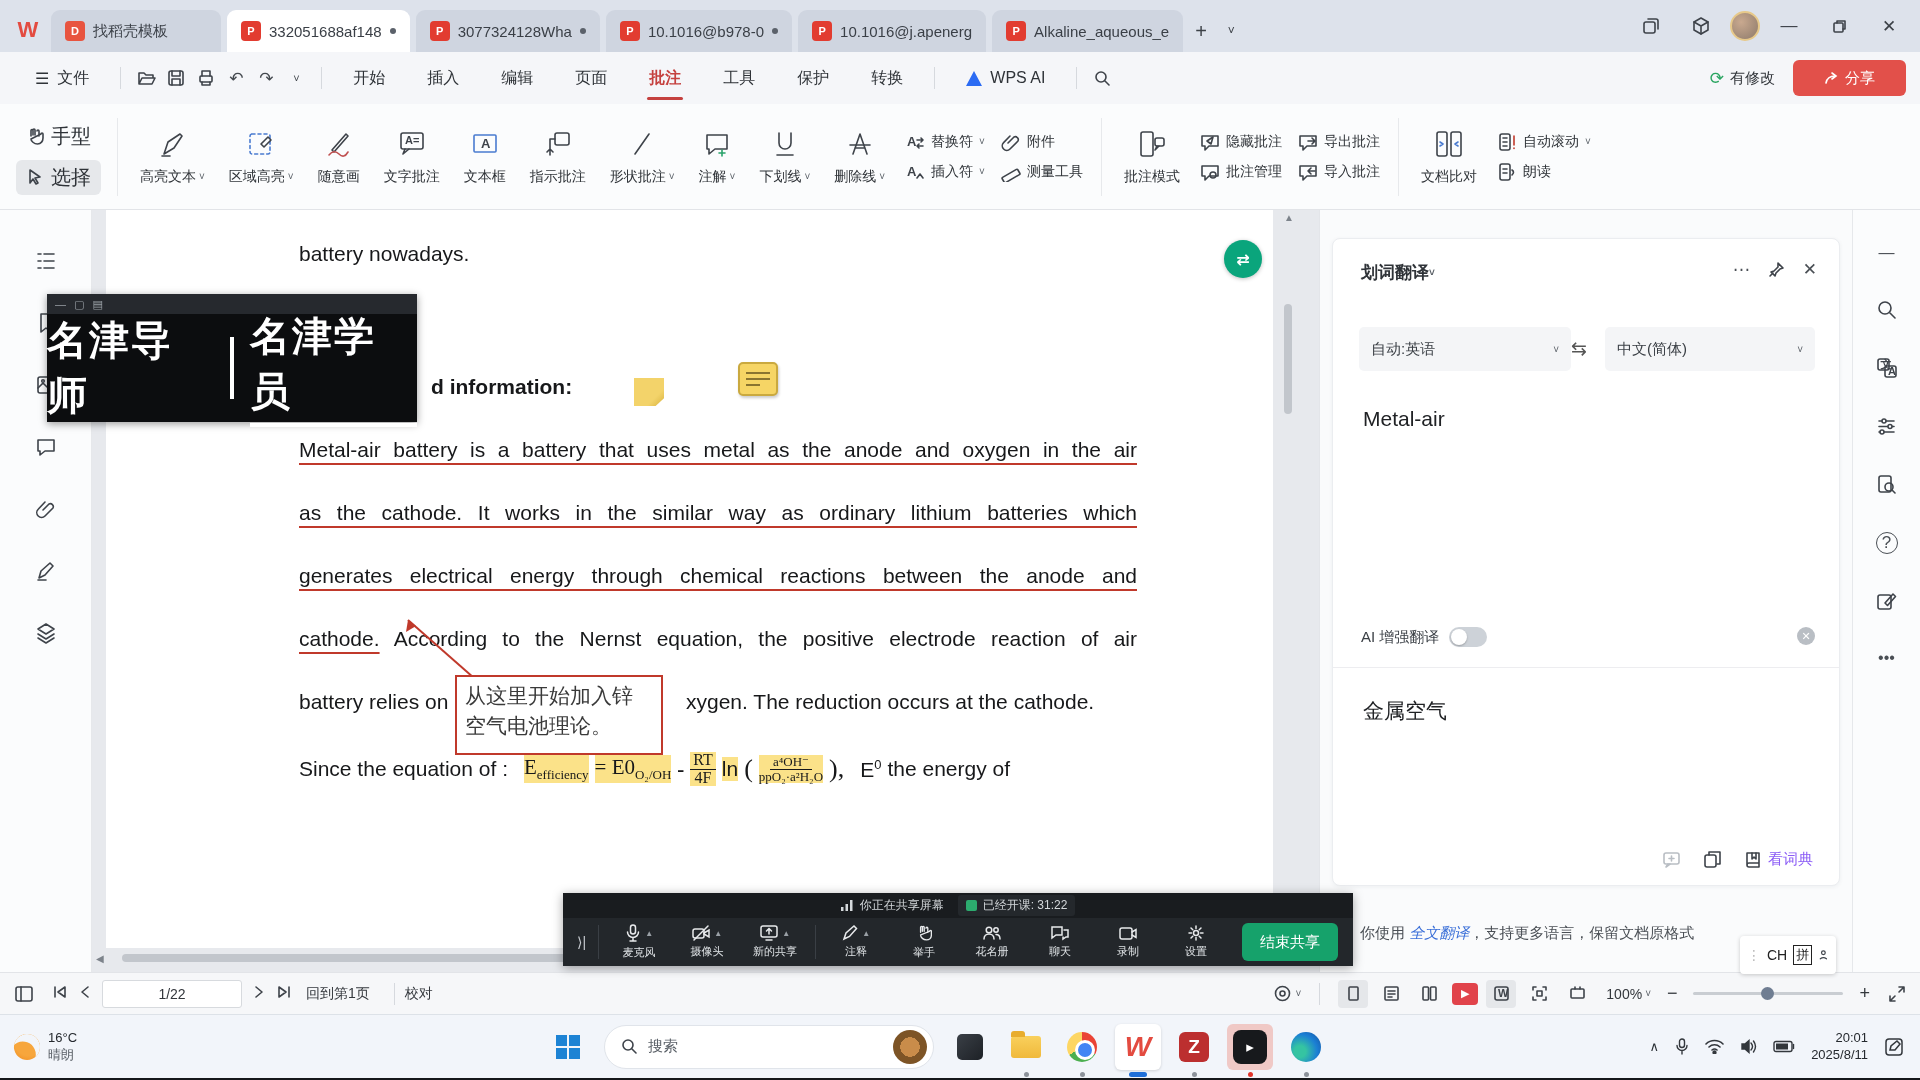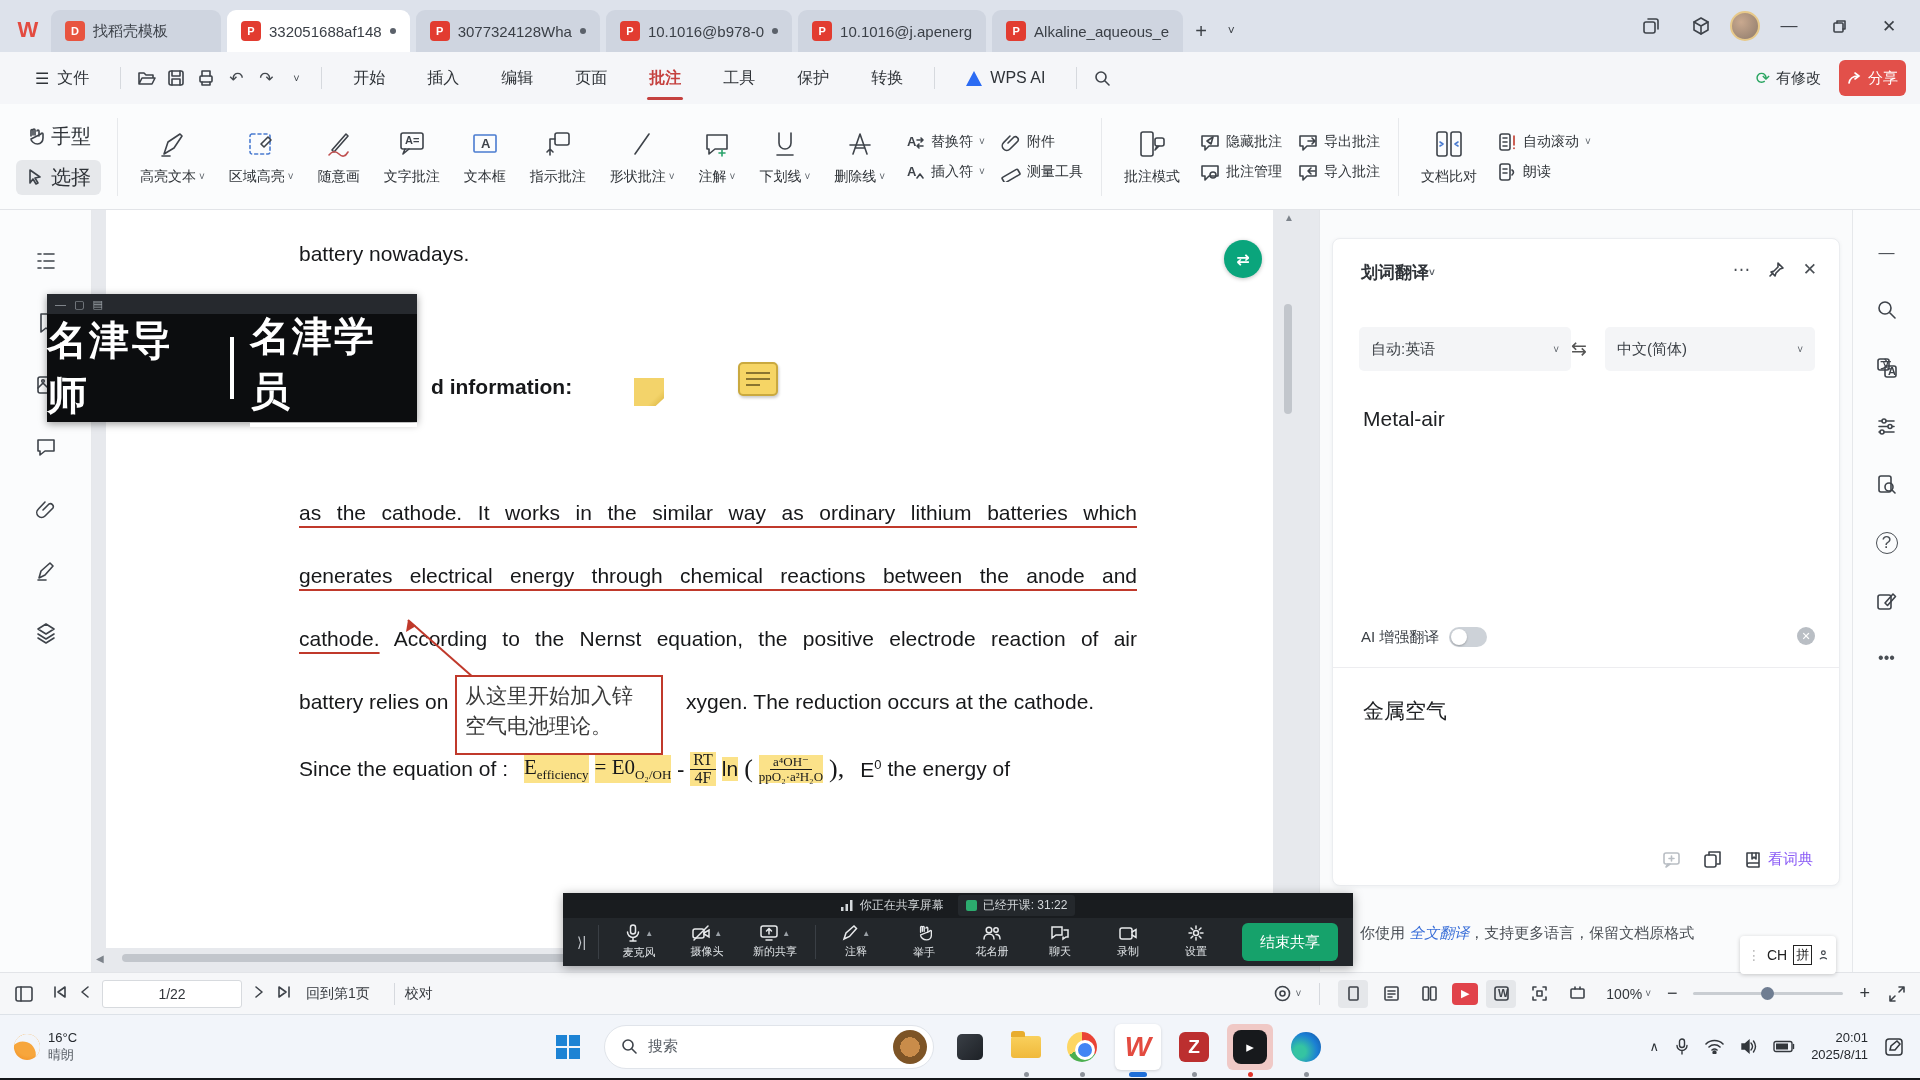--- a/index.html
+++ b/index.html
@@ -22,21 +22,21 @@
   .wbtn { width:42px; height:36px; display:flex; align-items:center; justify-content:center; color:#3c4147; font-size:17px; }
   .avatar { width:30px; height:30px; border-radius:50%; background:radial-gradient(circle at 35% 35%, #c9a98f, #8d7a6b); border:2px solid #e7c98a; }
 
   
   .menubar { left:0; top:52px; width:1920px; height:52px; background:#f5f6f9; display:flex; align-items:center; padding:0 14px; }
   .mitem { font-size:16px; color:#2f3338; padding:0 21px; height:52px; display:flex; align-items:center; position:relative; }
   .mitem.active { color:#c5413f; font-weight:bold; }
   .mitem.active::after { content:""; position:absolute; left:50%; transform:translateX(-50%); bottom:4px; width:36px; height:3px; background:#c5413f; border-radius:2px; }
   .qicon { width:30px; height:30px; display:flex; align-items:center; justify-content:center; color:#44494f; font-size:17px; }
   .vsep { width:1px; height:22px; background:#d6d9de; margin:0 10px; }
-  .sharebtn { background:#e2504a; color:#fff; border-radius:6px; height:36px; padding:0 8px; display:flex; align-items:center; gap:6px; font-size:15px; }
+  .sharebtn { background:#e2504a; color:#fff; border-radius:6px; height:36px; padding:0 31px; display:flex; align-items:center; gap:6px; font-size:15px; }
   .modif { display:flex; align-items:center; gap:6px; color:#33373c; font-size:15px; }
   .gcirc { color:#2aa561; font-size:17px; }
 
   
   .ribbon { left:0; top:104px; width:1920px; height:106px; background:#fbfcfd; border-bottom:1px solid #e2e4e8; display:flex; align-items:center; padding:0 10px; }
   .rsep { width:1px; height:78px; background:#e7e9ec; margin:0 10px; flex:none; }
   .rb2 { display:flex; flex-direction:column; gap:6px; margin:0 6px; }
   .rrow { display:flex; align-items:center; gap:7px; font-size:20px; color:#2f3338; padding:4px 10px; border-radius:6px; }
   .rrow.sel { background:#e6e8eb; }
   .rbig { display:flex; flex-direction:column; align-items:center; gap:8px; padding:0 12px; font-size:14px; color:#2f3338; flex:none; }
@@ -532,20 +532,21 @@
 
       <div class="docline" style="top:165px; left:325px; font-weight:bold;">d information:</div>
 
       <div class="abs" style="left:528px; top:168px; width:30px; height:28px; background:linear-gradient(135deg,#f3d36a 70%,#d9b33f); box-shadow:1px 2px 3px rgba(0,0,0,.25); clip-path:polygon(0 0,100% 0,100% 72%,72% 100%,0 100%);"></div>
       <div class="abs" style="left:632px; top:152px; width:40px; height:34px; background:#f6d565; border:2px solid #caa93f; border-radius:5px; box-shadow:1px 2px 3px rgba(0,0,0,.2); display:flex; flex-direction:column; justify-content:center; gap:4px; padding:0 6px;">
         <div style="height:2px;background:#8a7430;"></div>
           <div style="height:2px;background:#8a7430;"></div>
           <div style="height:2px;background:#8a7430;width:60%;"></div>
       </div>
 
+      <div class="docline just redul" style="top:228px;">Metal-air battery is a battery that uses metal as the anode and oxygen in the air</div>
       <div class="docline just redul" style="top:291px;">as the cathode. It works in the similar way as ordinary lithium batteries which</div>
       <div class="docline just redul" style="top:354px;">generates electrical energy through chemical reactions between the anode and</div>
       <div class="docline just" style="top:417px;"><span class="redul">cathode.</span><span> According to the Nernst equation, the positive electrode reaction of air</span></div>
       <div class="docline" style="top:480px;">battery relies on</div>
       <div class="docline" style="top:480px; left:580px; width:452px;">xygen. The reduction occurs at the cathode.</div>
 
       <div class="docline eqline" style="top:536px; height:46px;">
         <span class="sans" style="margin-right:10px;">Since  the  equation  of  :</span>
         <span class="hlt"><span>E</span><sub>efficiency</sub></span>
         <span class="hlt"><span>= E0</span><sub>O₂/OH</sub></span>

